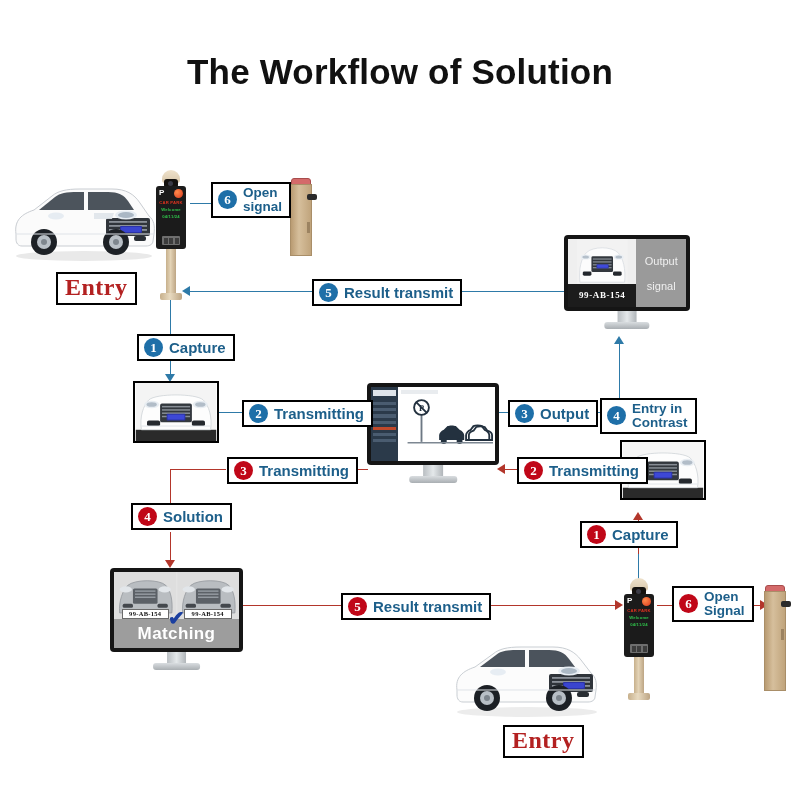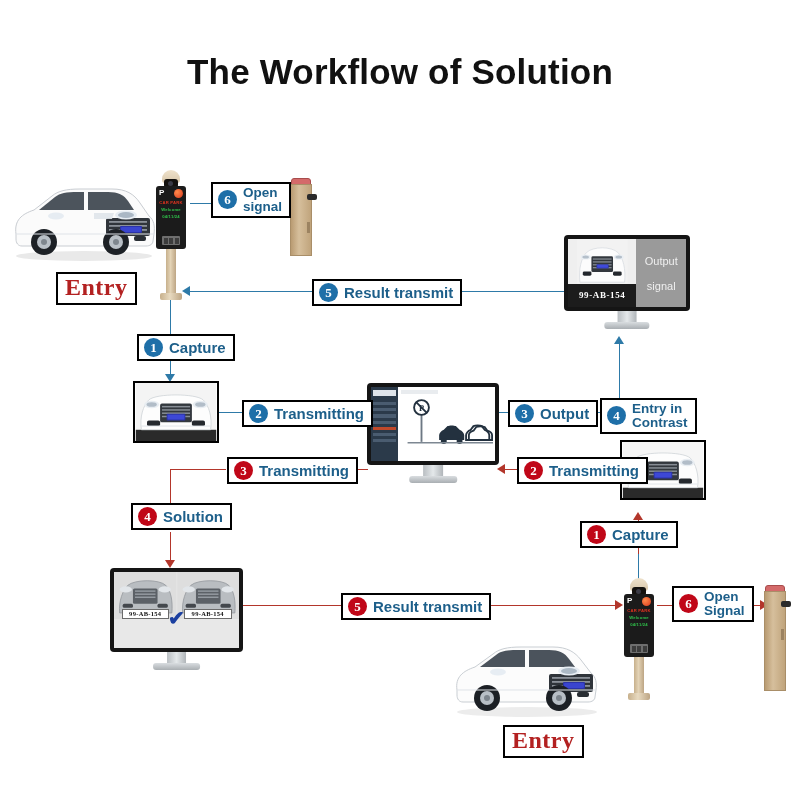--- a/index.html
+++ b/index.html
@@ -556,20 +556,21 @@
                 <rect x="20" y="24" width="20" height="1.3" fill="#9aa0a7"></rect>
                 <ellipse cx="11" cy="17" rx="6" ry="3" fill="#e2e6ea"></ellipse>
                 <ellipse cx="49" cy="17" rx="6" ry="3" fill="#e2e6ea"></ellipse>
                 <rect x="8" y="31" width="10" height="4" rx="1.5" fill="#44484d"></rect>
                 <rect x="42" y="31" width="10" height="4" rx="1.5" fill="#44484d"></rect>
               </svg>
               <div class="pl">99-AB-154</div>
             </div>
           </div>
           <div class="tick">✔</div>
+          <div class="band">Matching</div>
         </div>
       </div>
     </div>
     <div class="neck" style="top:84px;"></div>
     <div class="foot" style="top:95px;"></div>
   </div>
 
   <div class="car" style="left:445px; top:632px; width:160px; height:88px;">
     <svg viewBox="0 0 160 88" xmlns="http://www.w3.org/2000/svg">
       <ellipse cx="82" cy="80" rx="70" ry="5" fill="#ececec"></ellipse>

